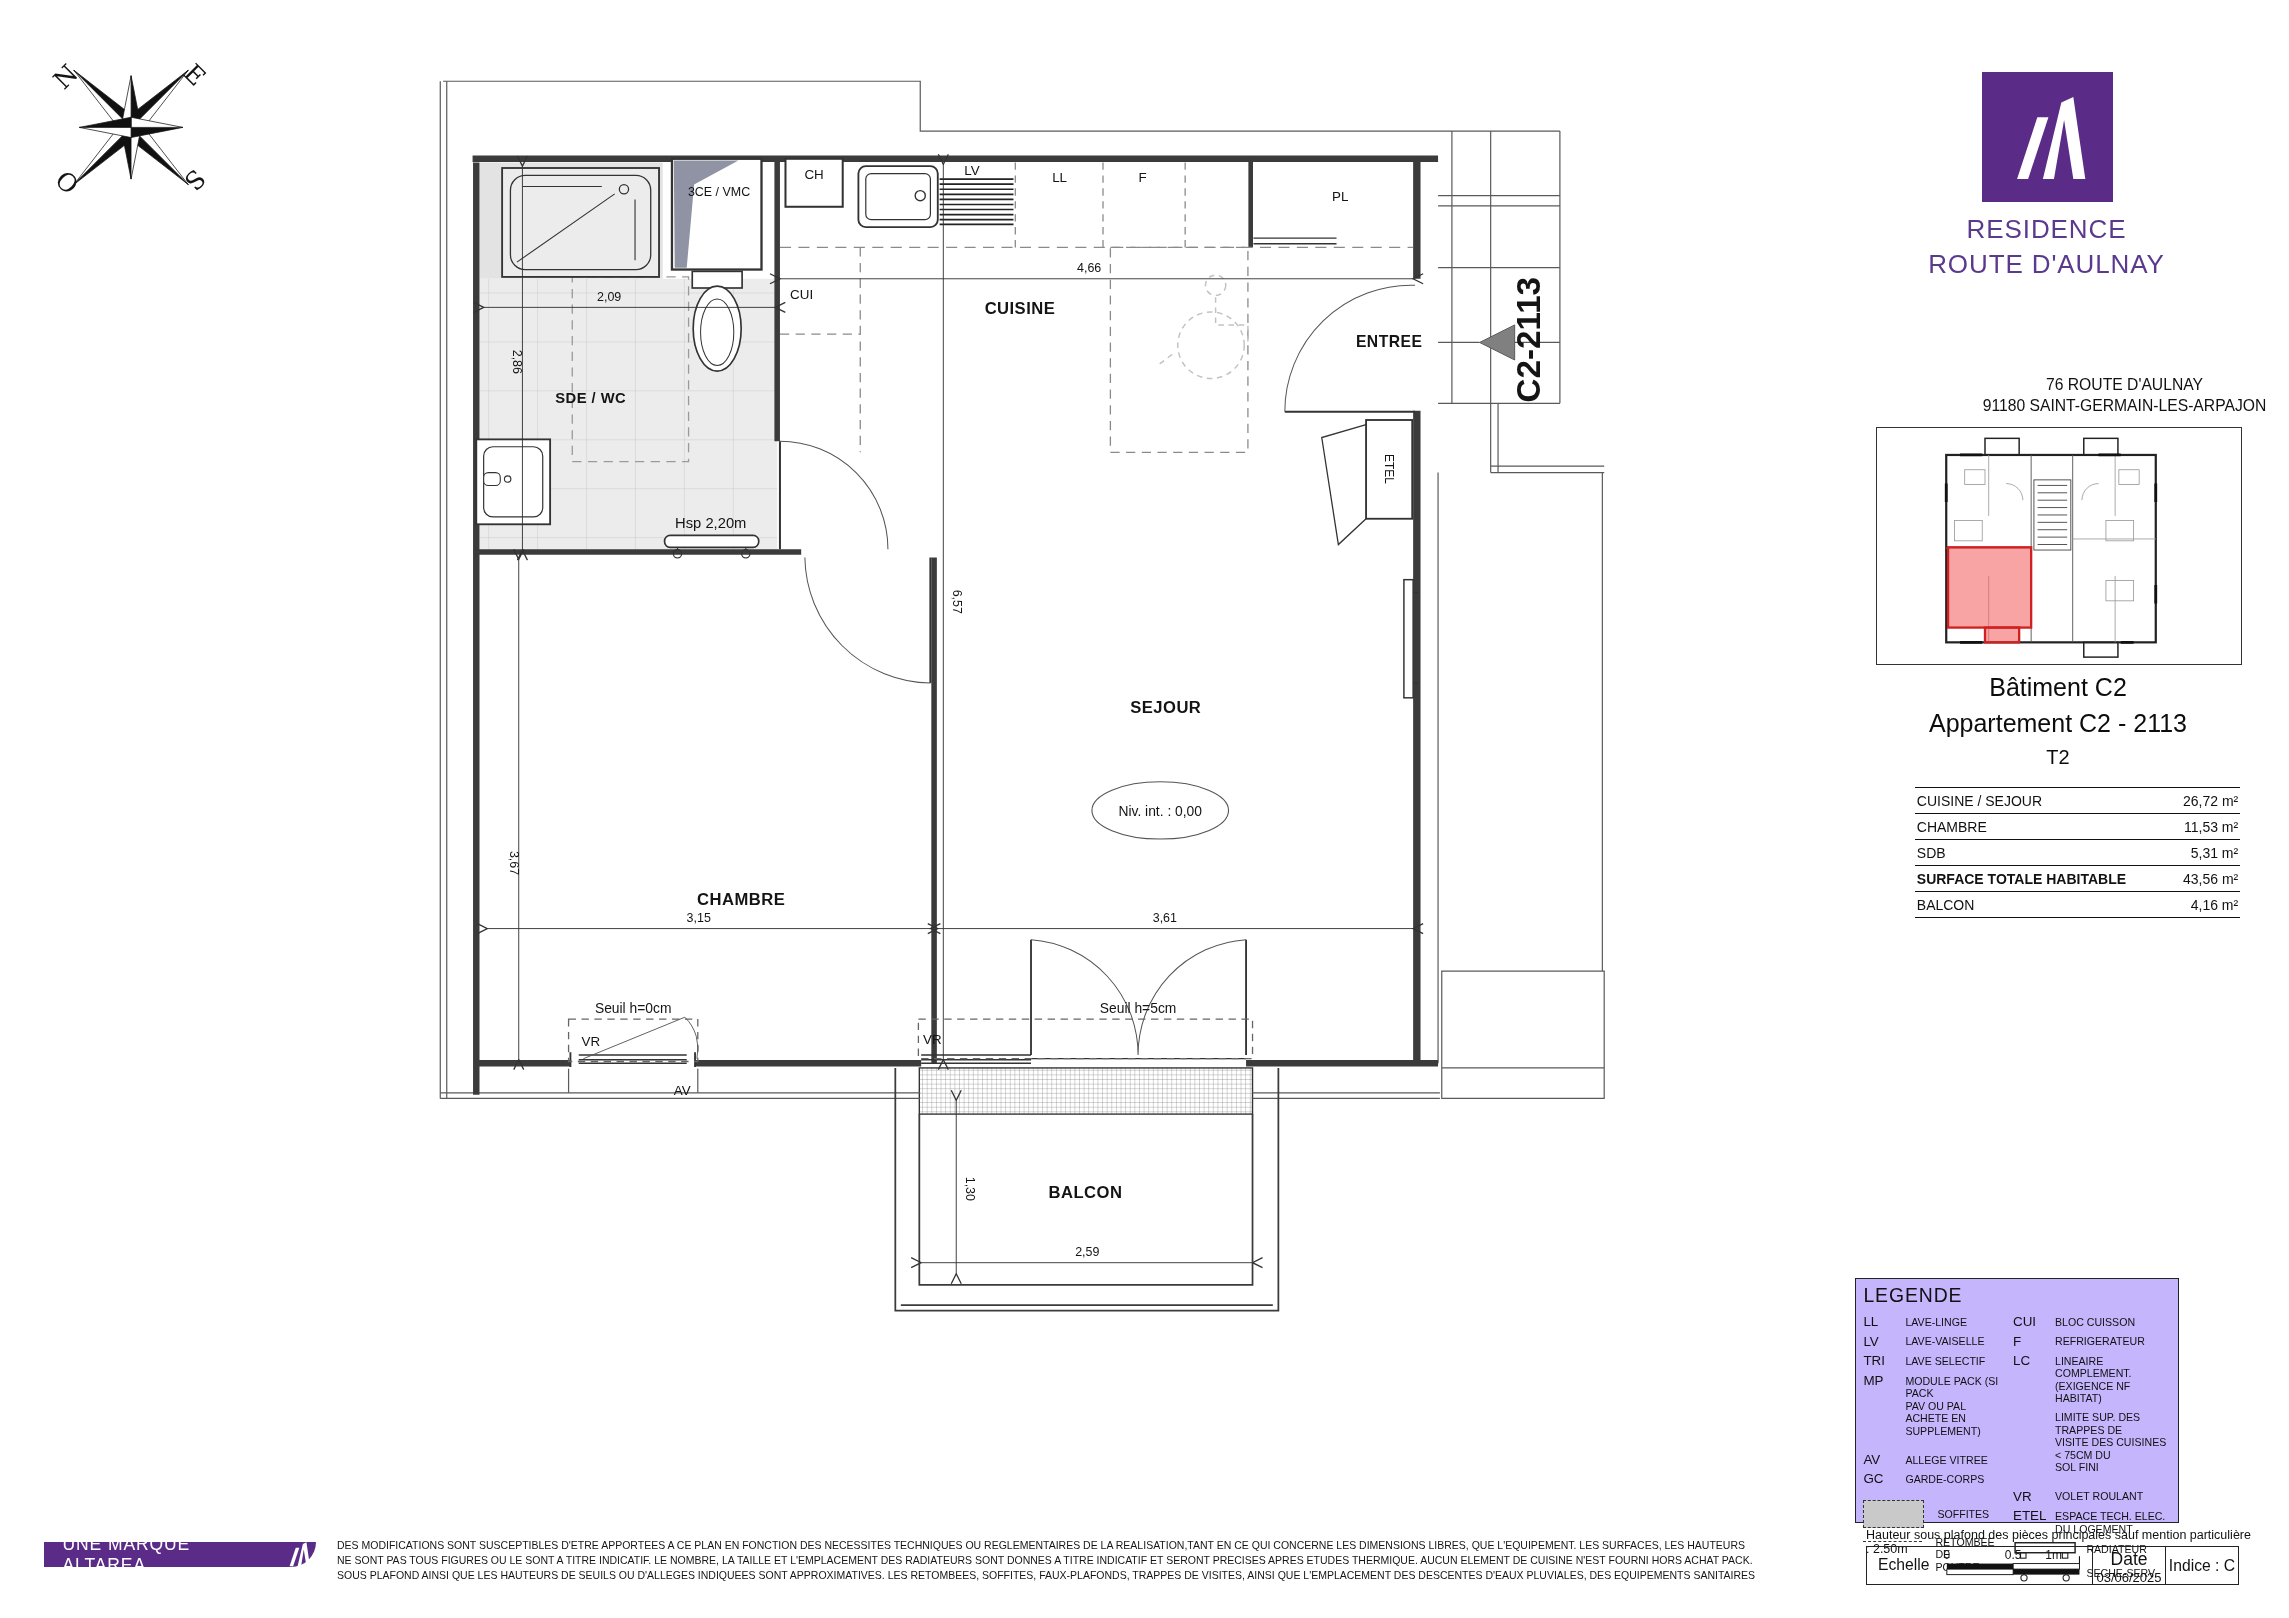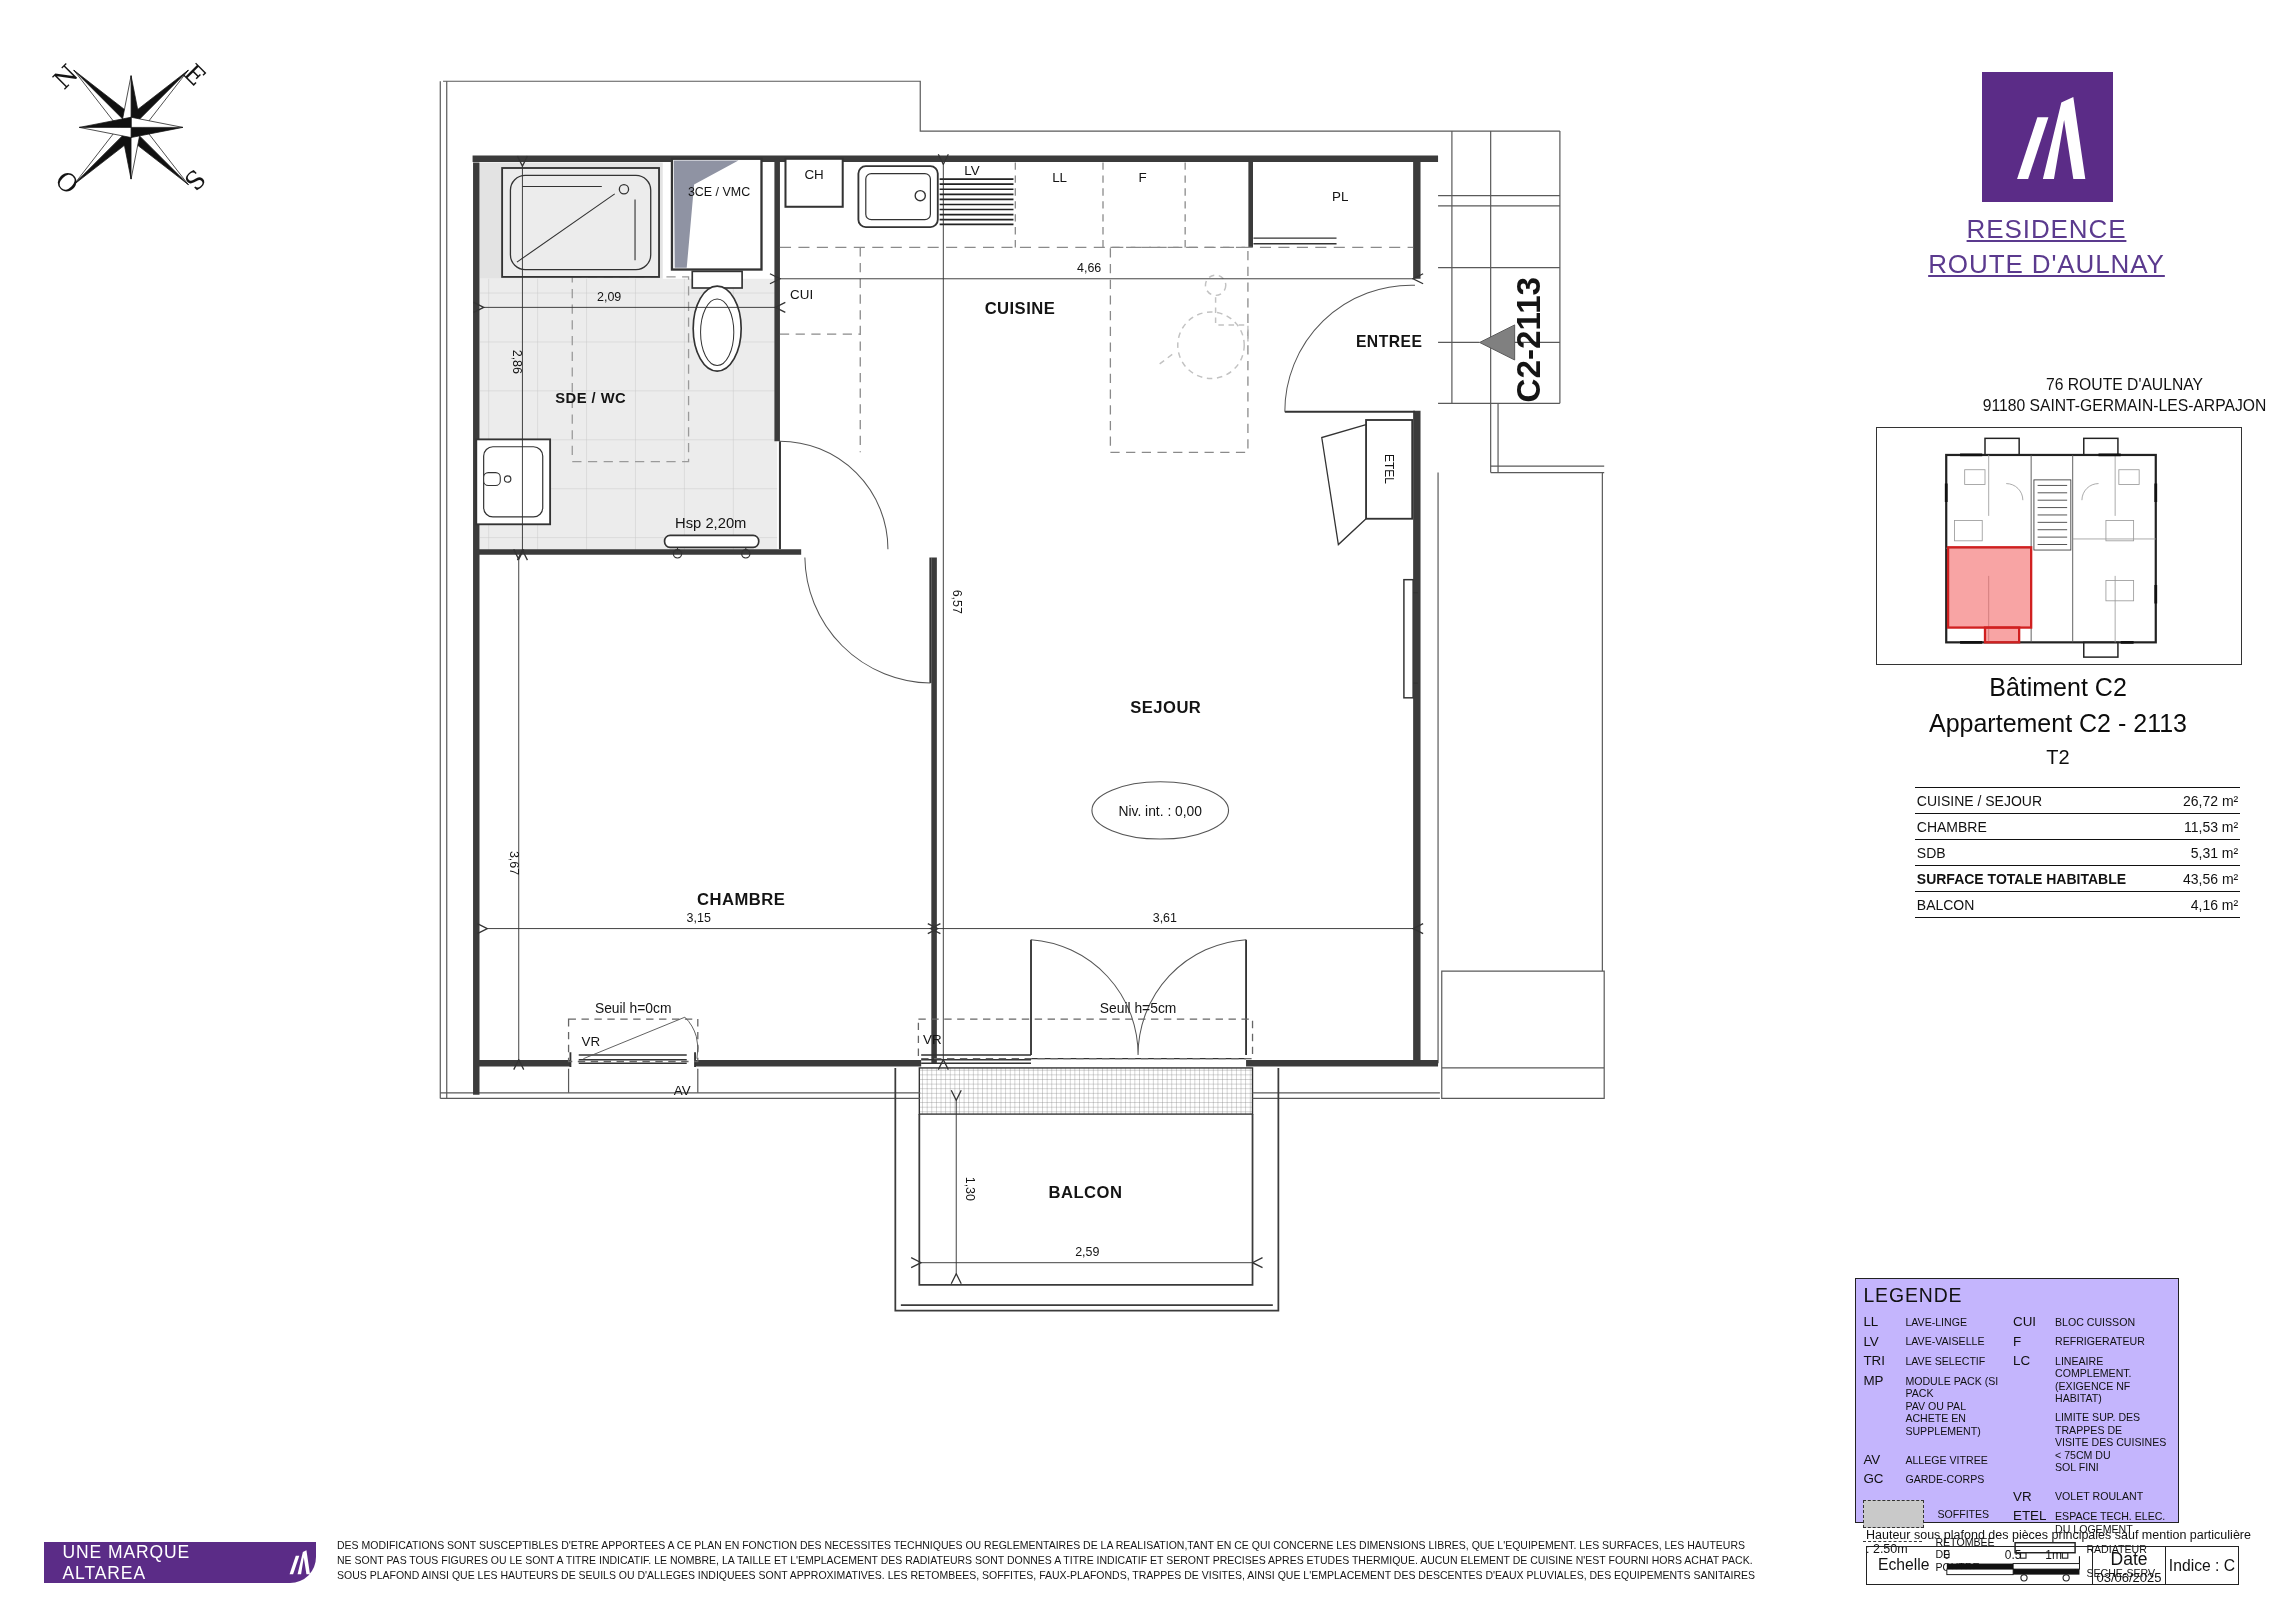--- a/index.html
+++ b/index.html
@@ -6,21 +6,21 @@
   .page{position:relative;width:2290px;height:1619px;background:#fff;overflow:hidden;
         font-family:"Liberation Sans", sans-serif;color:#111;}
   .abs{position:absolute;}
   svg text{font-family:"Liberation Sans", sans-serif;fill:#141414;}
   svg text.rl{font-size:18px;font-weight:bold;letter-spacing:.5px;}
   svg text.sl{font-size:14.5px;}
   svg text.dim{font-size:13.5px;}
   svg text.seuil{font-size:15px;}
   svg text.unit{font-size:36px;font-weight:bold;}
   svg text.comp{font-family:"DejaVu Serif", serif;font-size:27px;}
-  .brand{color:#5b3a8e;font-size:26px;letter-spacing:0.9px;text-align:center;width:369px;text-decoration:underline;}
+  .brand{color:#5b3a8e;font-size:26px;letter-spacing:0.9px;text-align:center;width:369px;}
   .addr{font-size:15.7px;text-align:center;width:369px;color:#111;}
   .ttl{font-size:25px;text-align:center;width:364px;color:#0c0c0c;}
   .ttl.small{font-size:20px;}
   .surf-table{left:1915px;top:787px;width:325px;border-top:1.8px solid #111;}
   .srow{display:flex;justify-content:space-between;align-items:center;height:25px;
         border-bottom:1.8px solid #111;font-size:14px;padding:0 1.8px;}
   .srow.bold span:first-child{font-weight:bold;}
   .legend-box{left:1855px;top:1278px;width:322px;height:243px;border:1.8px solid #222;background:#c4b5fd;}
   .legend-title{position:absolute;left:7.4px;top:4.6px;font-size:19.4px;letter-spacing:0.9px;}
   .lcol{position:absolute;top:35px;}
@@ -29,21 +29,21 @@
   .lrow .ldesc{font-size:10.6px;line-height:1.18;white-space:pre-line;padding-top:1.8px;}
   .gap{margin-top:14.8px;}
   .swatch{width:59px;height:26px;background:#c9c9c9;border:1.8px dashed #333;flex:none;margin-right:13px;}
   .dashline{width:59px;border-top:1.8px dashed #333;flex:none;margin-right:13px;margin-top:7.4px;}
   .note{left:1866px;top:1528px;font-size:12.5px;width:388px;}
   .scalebox{left:1866px;top:1546px;width:371px;height:37px;border:1.8px solid #222;display:flex;}
   .cell1{width:225px;position:relative;border-right:1.8px solid #222;}
   .cell2{width:72px;border-right:1.8px solid #222;text-align:center;}
   .cell3{flex:1;display:flex;align-items:center;justify-content:center;font-size:15.7px;}
   .echelle{position:absolute;left:11px;top:9.2px;font-size:15.7px;}
-  .badge{left:44px;top:1542px;width:272px;height:41px;background:#5b2c87;border-radius:0 0 26px 0;
+  .badge{left:44px;top:1542px;width:272px;height:25px;background:#5b2c87;border-radius:0 0 26px 0;
          display:flex;align-items:center;color:#fff;}
   .badge span{font-size:17.5px;letter-spacing:0.9px;margin-left:18.5px;}
   .disclaimer{left:337px;top:1538px;width:1518px;font-size:10.5px;line-height:15px;color:#151515;}
   .logo{left:1982px;top:72px;width:131px;height:130px;background:#5b2c87;}
 </style>
 </head>
 <body>
 
 <div class="page">
 

